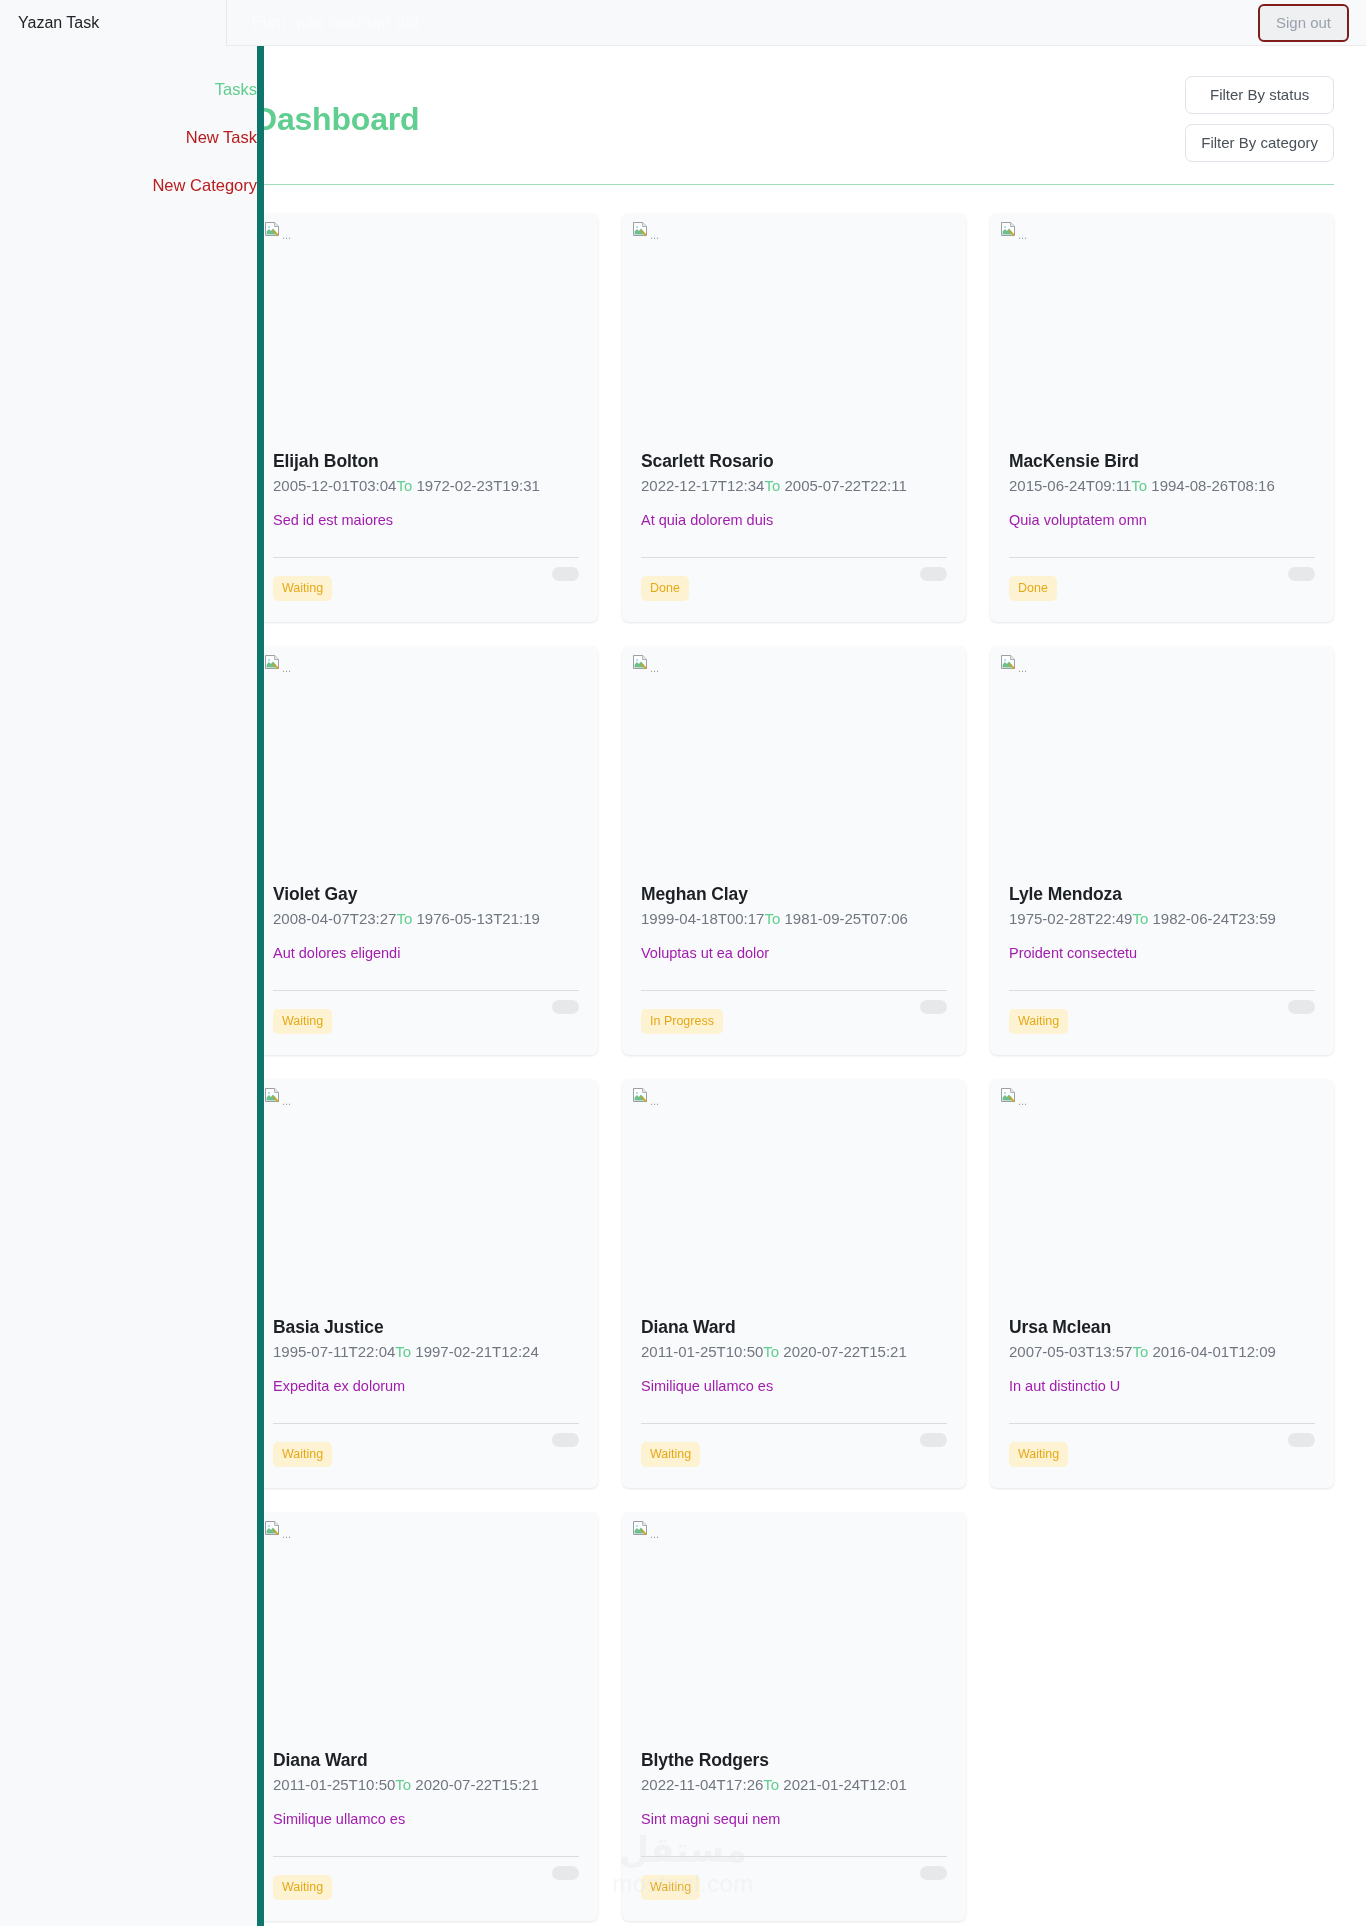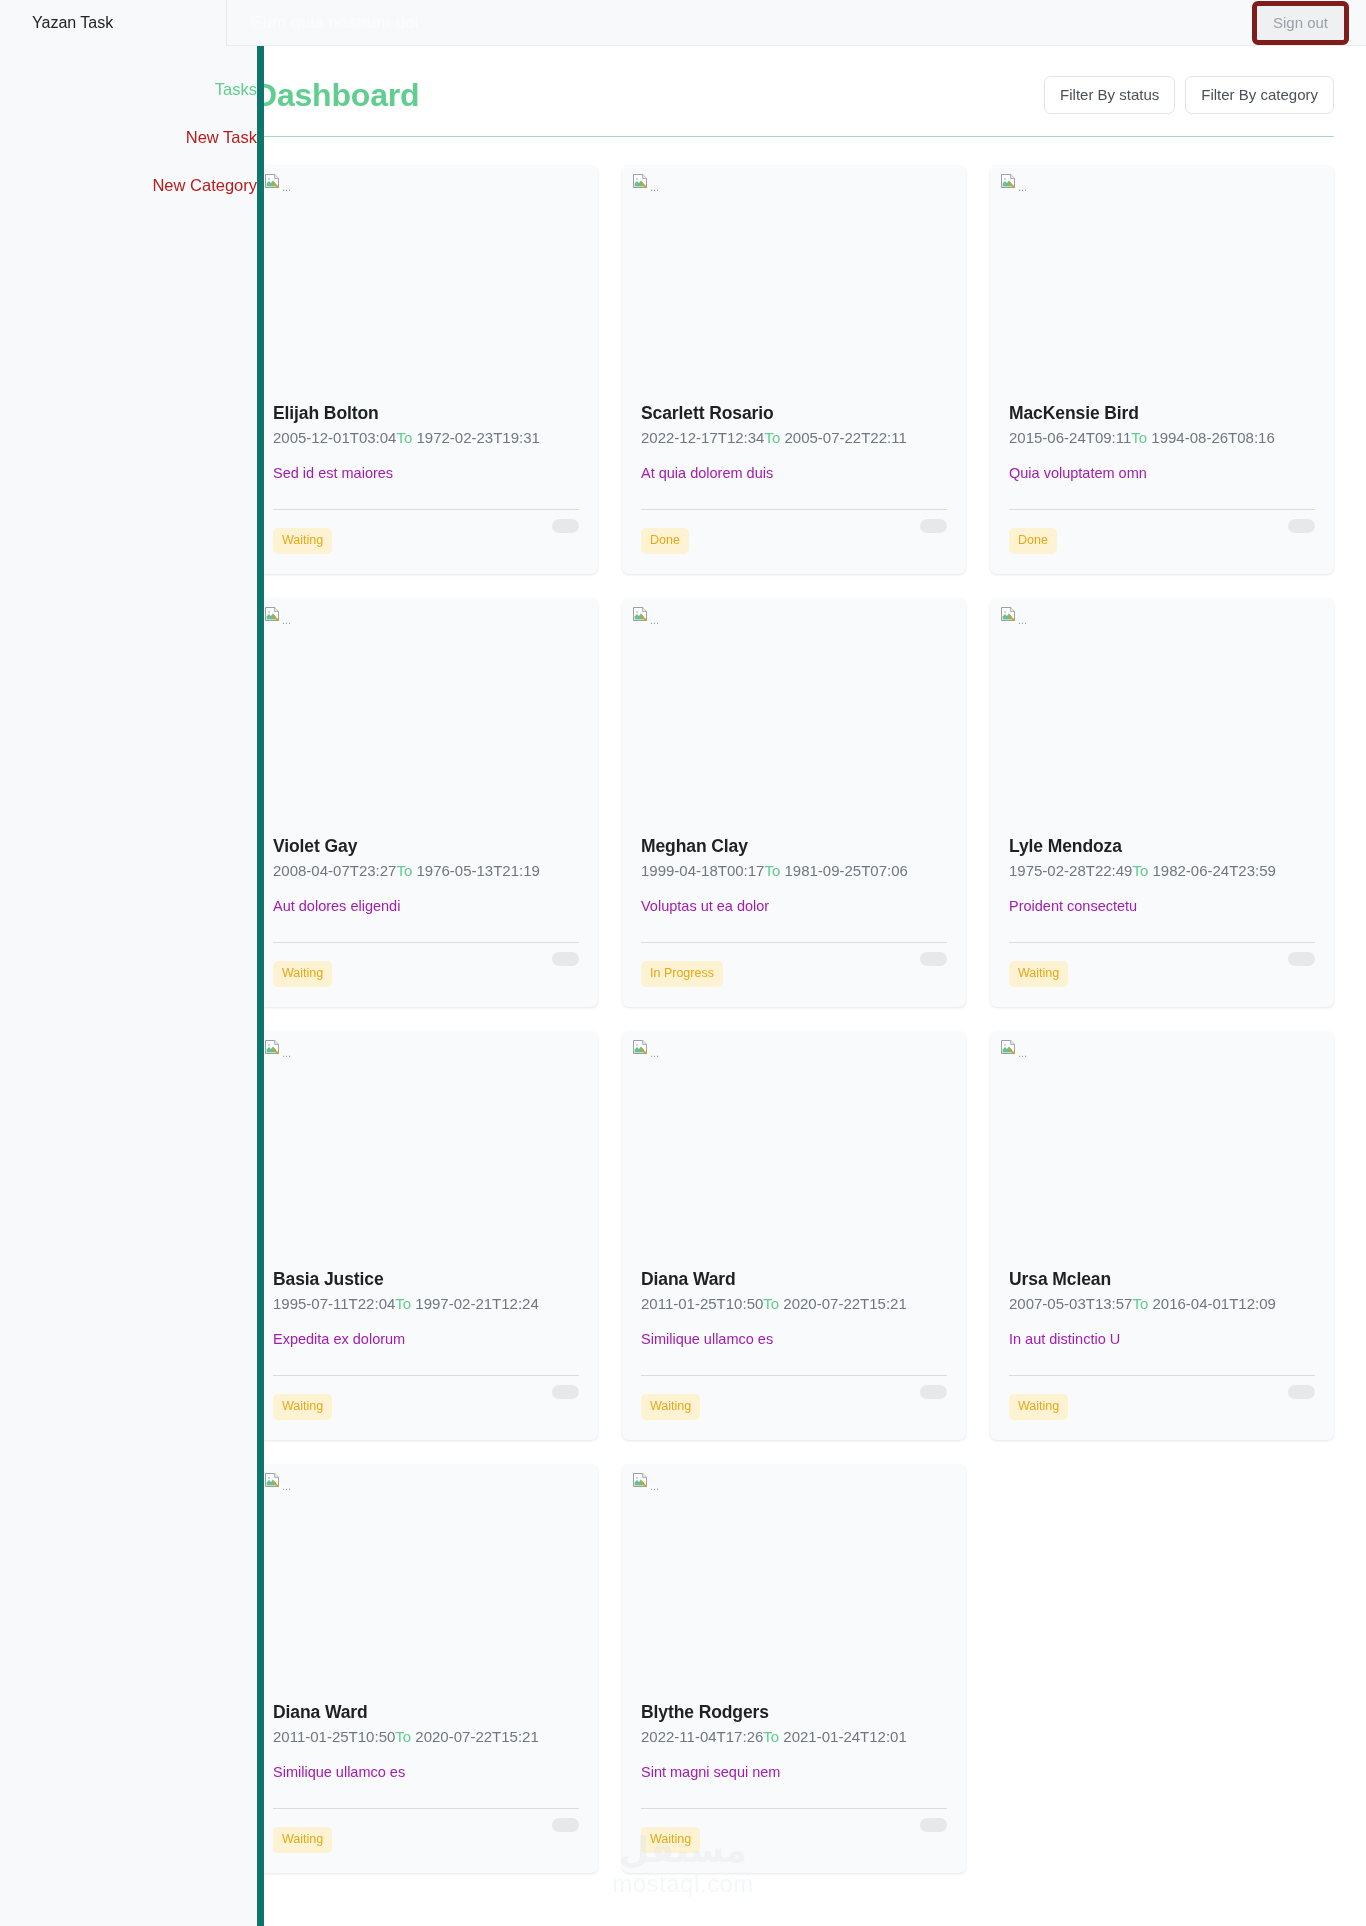--- a/index.html
+++ b/index.html
@@ -29,42 +29,42 @@
     display: flex;
     align-items: center;
     z-index: 20;
   }
   .brand {
     width: 227px;
     min-width: 227px;
     height: 46px;
     display: flex;
     align-items: center;
-    padding-left: 32px;
+    padding-left: 18px;
     font-size: 16px;
     color: #212529;
     background: #f8f9fa;
     border-right: 1px solid #e7e7ec;
   }
   .topbar-title {
     flex: 1;
     padding-left: 24px;
     font-size: 17px;
     color: #fbfcfd;
     letter-spacing: .1px;
     white-space: nowrap;
     overflow: hidden;
   }
   .signout-btn {
     margin-right: 17px;
     padding: 9px 16px 10px;
     font-size: 15px;
     color: #99a1ab;
     background: #eff0f2;
-    border: 5px solid #7f1d1d;
+    border: 2px solid #7f1d1d;
     border-radius: 6px;
     font-family: "Liberation Sans", sans-serif;
     cursor: pointer;
     line-height: 1;
   }
 
   
   .sidebar {
     position: absolute;
     top: 46px; left: 0;
@@ -106,21 +106,21 @@
     justify-content: space-between;
   }
   .page-title {
     font-size: 32px;
     font-weight: 600;
     color: #5fce8f;
     margin: 0;
     line-height: 1.2;
     letter-spacing: -.2px;
   }
-  .filters { display: flex; gap: 10px; }
+  .filters { display: flex; gap: 10px; flex-direction: column; }
   .filter-btn {
     padding: 10px 15px 11px;
     font-size: 15px;
     color: #495057;
     background: #ffffff;
     border: 1px solid #dfe3ea;
     border-radius: 7px;
     font-family: "Liberation Sans", sans-serif;
     cursor: pointer;
     line-height: 1;

